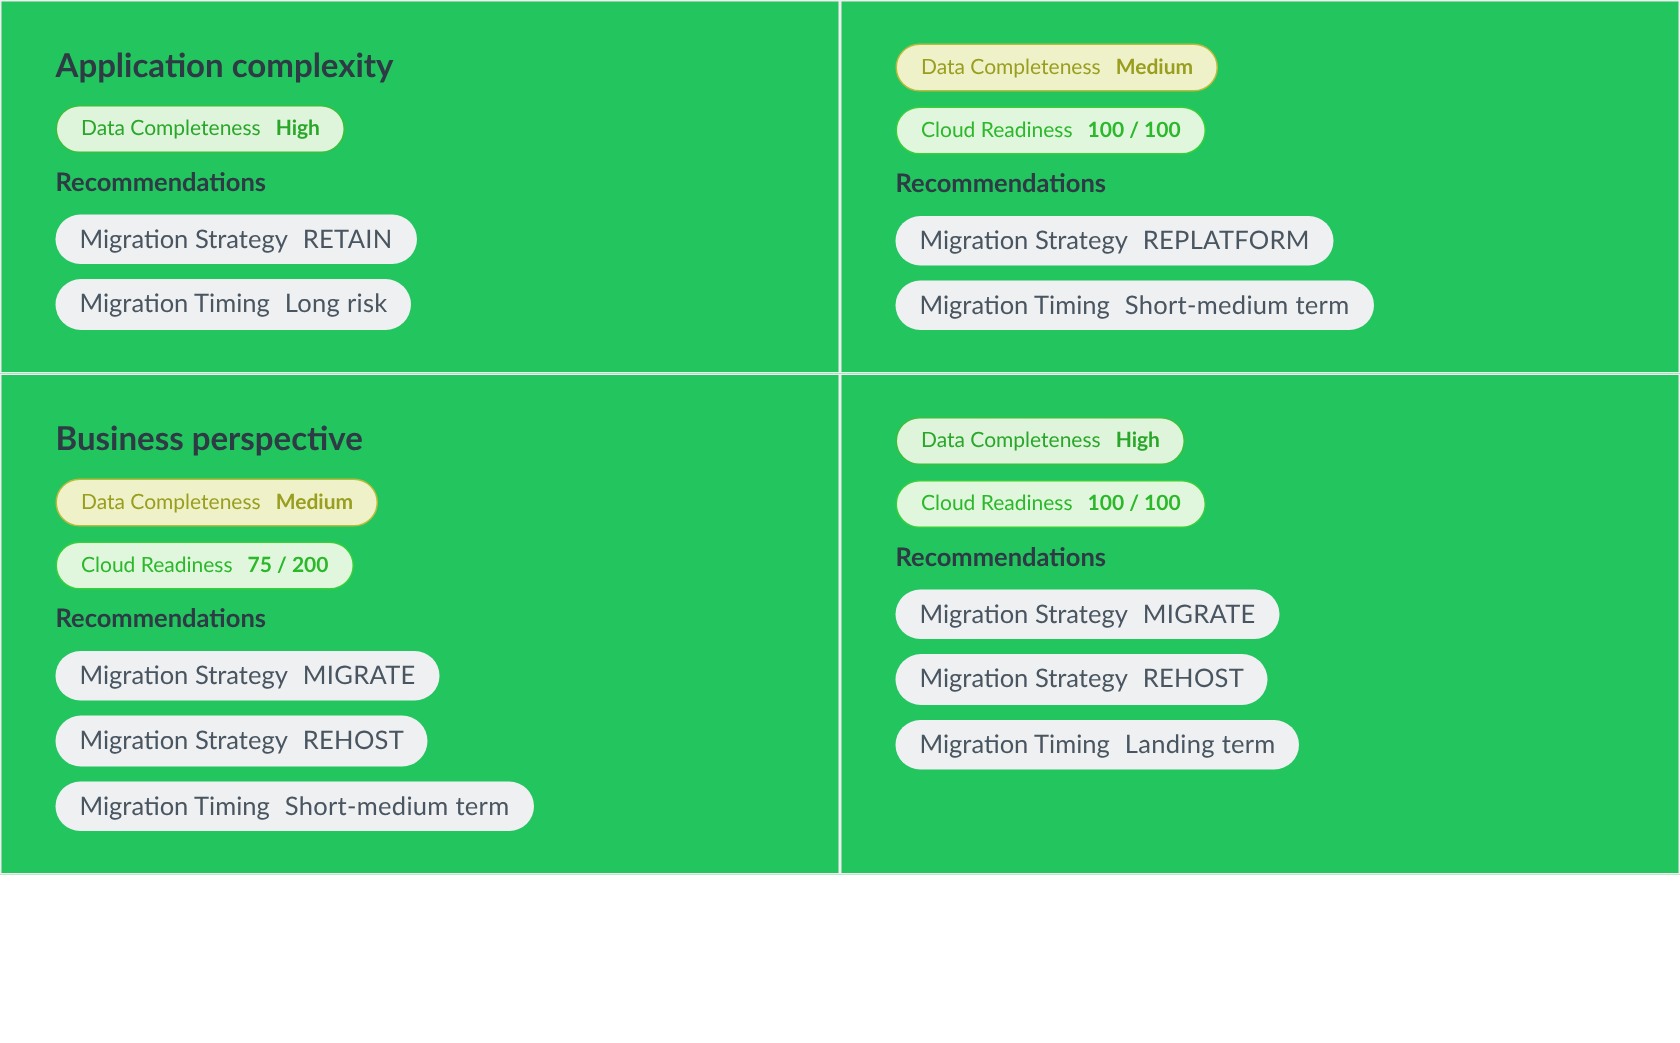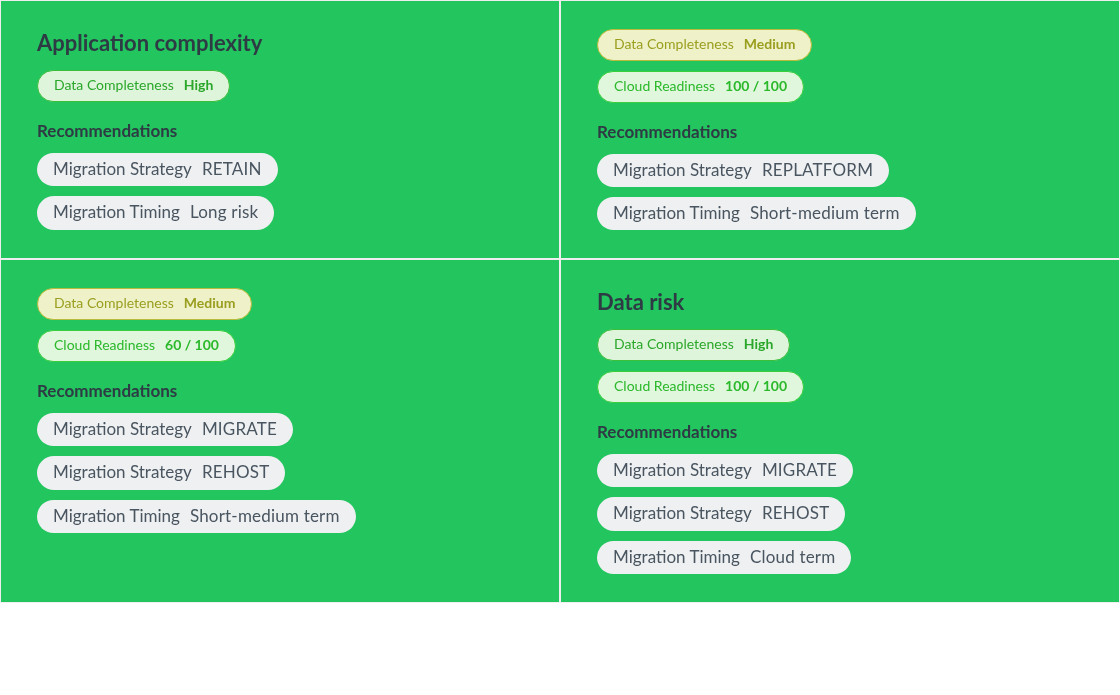--- a/index.html
+++ b/index.html
@@ -59,21 +59,21 @@
     }
     .pill-olive {
       background: #eff2c8;
       border-color: #b9bb3a;
       color: #9a9e1f;
     }
     .section-label {
       font-size: 17px;
       font-weight: 700;
       color: #2e3a44;
-      margin-top: 18px;
+      margin-top: 8px;
       margin-bottom: 12px;
     }
     .chip-col {
       display: flex;
       flex-direction: column;
       align-items: flex-start;
       gap: 10px;
     }
     .chip {
       display: inline-flex;
@@ -133,49 +133,49 @@
         <span class="value">REPLATFORM</span>
       </div>
       <div class="chip">
         <span class="label">Migration Timing</span>
         <span class="value">Short-medium term</span>
       </div>
     </div>
   </div>
 
   <div class="card">
+    <h2 class="card-title">Business perspective</h2>
     <div class="pill-row">
       <div class="pill pill-olive">
         <span class="label">Data Completeness</span>
         <span class="value">Medium</span>
       </div>
       <div class="pill pill-green-bright">
         <span class="label">Cloud Readiness</span>
-        <span class="value">60 / 100</span>
+        <span class="value">75 / 200</span>
       </div>
     </div>
     <div class="section-label">Recommendations</div>
     <div class="chip-col">
       <div class="chip">
         <span class="label">Migration Strategy</span>
         <span class="value">MIGRATE</span>
       </div>
       <div class="chip">
         <span class="label">Migration Strategy</span>
         <span class="value">REHOST</span>
       </div>
       <div class="chip">
         <span class="label">Migration Timing</span>
         <span class="value">Short-medium term</span>
       </div>
     </div>
   </div>
 
   <div class="card">
-    <h2 class="card-title">Data risk</h2>
     <div class="pill-row">
       <div class="pill pill-green">
         <span class="label">Data Completeness</span>
         <span class="value">High</span>
       </div>
       <div class="pill pill-green-bright">
         <span class="label">Cloud Readiness</span>
         <span class="value">100 / 100</span>
       </div>
     </div>
@@ -184,18 +184,18 @@
       <div class="chip">
         <span class="label">Migration Strategy</span>
         <span class="value">MIGRATE</span>
       </div>
       <div class="chip">
         <span class="label">Migration Strategy</span>
         <span class="value">REHOST</span>
       </div>
       <div class="chip">
         <span class="label">Migration Timing</span>
-        <span class="value">Cloud term</span>
+        <span class="value">Landing term</span>
       </div>
     </div>
   </div>
 
 </div>
 
 </body></html>

